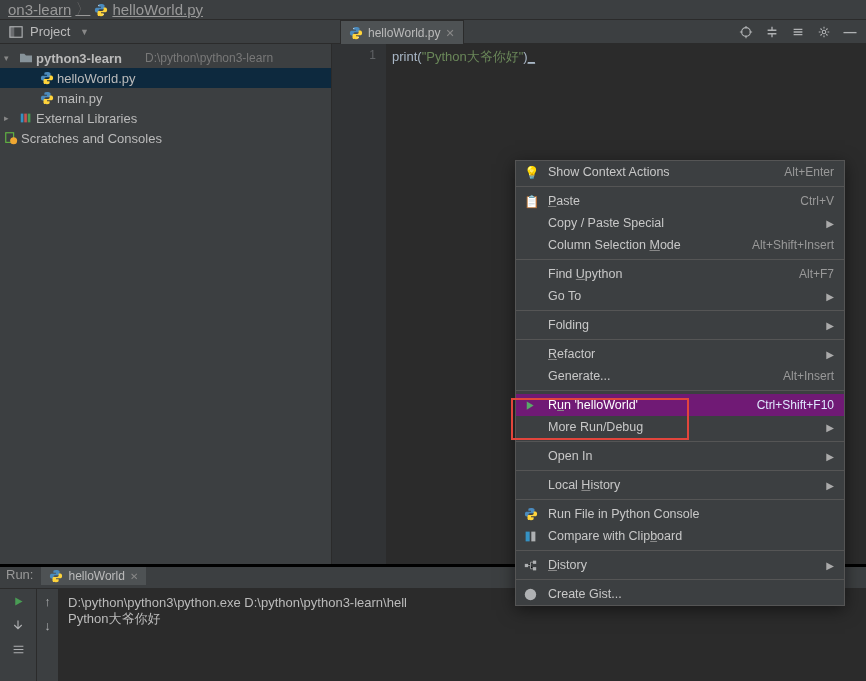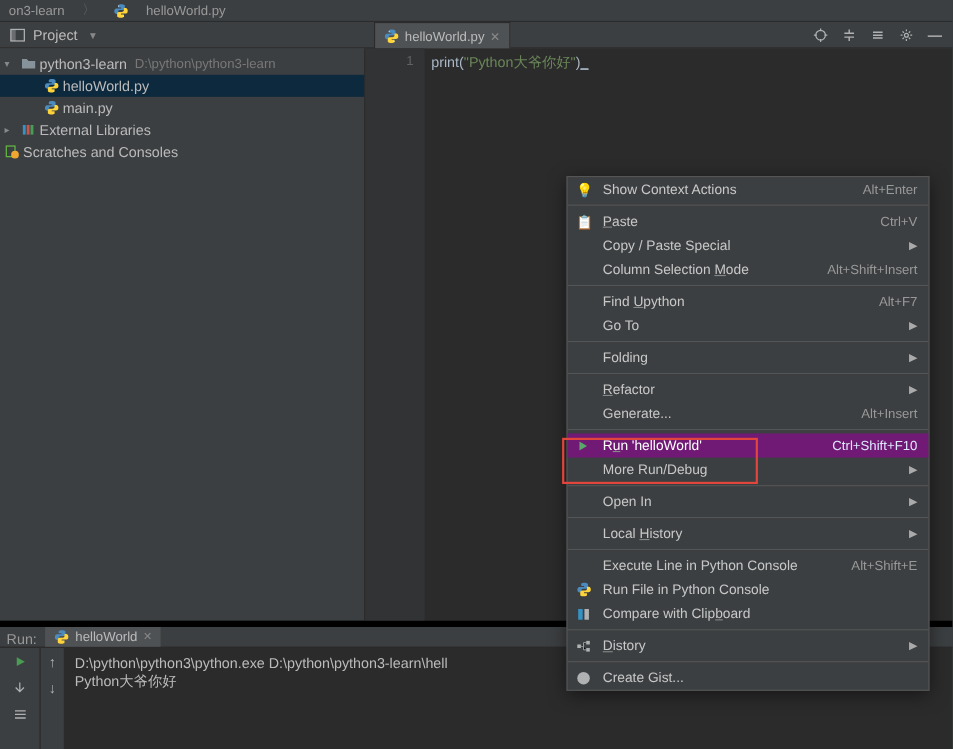--- a/index.html
+++ b/index.html
@@ -1,39 +1,39 @@
 <!DOCTYPE html>
 <html><head>
 <meta charset="utf-8">
 <style>
 * { margin:0; padding:0; box-sizing:border-box; font-family:"Segoe UI",Arial,sans-serif; }
 body { background:#3c3f41; color:#bbbbbb; font-size:13px; width:866px; height:681px; overflow:hidden; position:relative; }
-.crumb { height:20px; display:flex; align-items:center; padding:0 8px; gap:16px; background:#3c3f41; border-bottom:1px solid #2b2b2b; font-size:12px; color:#999;}
+.crumb { height:20px; display:flex; align-items:center; padding:0 8px; gap:4px; background:#3c3f41; border-bottom:1px solid #2b2b2b; font-size:15px; color:#999;text-decoration:underline;}
 .crumb .folder-ic,.crumb .py-ic { width:14px; height:14px; display:inline-flex; align-items:center; justify-content:center;}
 .toolbar { height:24px; display:flex; align-items:center; background:#3c3f41; border-bottom:1px solid #2b2b2b; }
 .tool-side { display:flex; align-items:flex-start; gap:6px; padding:0 8px; }
 .tool-label { display:flex; align-items:center; gap:6px; }
 .tool-icons { display:flex; gap:10px; margin-left:auto; padding:0 8px; }
 .ic { width:16px; height:16px; display:flex; align-items:center; justify-content:center; color:#afb1b3; }
 .main { display:flex; height:520px; }
 .sidebar { width:332px; background:#3c3f41; border-right:1px solid #2b2b2b; padding-top:4px; }
 .tree-row { display:flex; align-items:center; height:20px; padding-left:4px; gap:3px; }
 .tree-row.sel { background:#0d293e; }
 .indent1 { } .indent2 { padding-left:40px; }
 .arrow { width:12px; display:inline-block; color:#888; font-size:9px; }
 .folder { color:#bbbbbb; }
-.path { color:#787878; margin-left:4px; font-size:12px;}
+.path { color:#787878; margin-left:20px; font-size:12px;}
 .editor { flex:1; background:#2b2b2b; position:relative; display:flex; flex-direction:column;}
 .tab { position:absolute; left:340px; top:20px; height:26px; background:#4e5254; border:1px solid #2b2b2b; display:flex; align-items:center; gap:5px; padding:0 8px; font-size:12px;}
 .tab .close { color:#888; font-size:11px;}
 .gutter { width:54px; background:#313335; text-align:right; padding:4px 10px 0 0; color:#606366; font-family:Consolas,monospace; font-size:12px;}
 .code { flex:1; padding:4px 0 0 6px; font-family:Consolas,monospace; font-size:13px; color:#a9b7c6; }
 .code .fn { color:#a9b7c6;} .code .str{ color:#6a8759;} .code .par{color:#a9b7c6;}
 .ed-body { display:flex; flex:1;}
-.runbar { height:24px; background:#3c3f41; border-top:6px solid #000000; display:flex; align-items:flex-end; padding:0 6px; gap:8px;}
+.runbar { height:24px; background:#3c3f41; border-top:3px solid #000000; display:flex; align-items:flex-start; padding:0 6px; gap:8px;}
 .runbar .rtab { background:#4e5254; padding:2px 8px; display:flex; align-items:center; gap:5px; font-size:12px;}
 .console { display:flex; height:96px; background:#2b2b2b; border-top:1px solid #2b2b2b;}
 .con-gut { width:36px; background:#3c3f41; display:flex; flex-direction:column; align-items:center; padding-top:4px; gap:8px;}
 .con-body { flex:1; padding:6px 10px; font-family:Consolas,monospace; font-size:13px; color:#bbbbbb; white-space:pre;}
 .ctx { position:absolute; left:515px; top:160px; width:330px; background:#3c3f41; border:1px solid #555; box-shadow:0 4px 16px rgba(0,0,0,.5); z-index:10;}
 .ctx-row { height:22px; display:flex; align-items:center; padding:0 10px 0 32px; position:relative; font-size:12.5px; color:#c8c8c8; }
 .ctx-row .ri { position:absolute; left:8px; width:16px; text-align:center;}
 .ctx-row .sc { margin-left:auto; color:#999; font-size:12px;}
 .ctx-row .sub { margin-left:auto; color:#aaa; font-size:10px;}
 .ctx-row.hl { background:#701a75; color:#fff;}
@@ -114,21 +114,21 @@
 
 <div class="main">
   <div class="sidebar">
     <div class="tree-row">
       <span class="arrow">▾</span>
       <span>
           <svg width="14" height="12" viewBox="0 0 16 14">
             <path fill="#87939a" d="M1 2h5l2 2h7v8H1z"></path>
           </svg>
         </span>
-      <span class="folder" style="font-weight:normal">python3-learn</span>
+      <span class="folder" style="font-weight:bold">python3-learn</span>
       <span class="path">D:\python\python3-learn</span>
     </div>
     <div class="tree-row indent2 sel">
       <span>
           <svg class="pylogo" viewBox="0 0 16 16">
             <path fill="#4b8bbe" d="M8 1c-3 0-3 1.3-3 1.3v2h3v1H3.5S1 5 1 8s2.2 3 2.2 3H5V9s-.1-2 2-2h3s2 .1 2-2V2.5S12 1 8 1z"></path>
             <path fill="#ffd43b" d="M8 15c3 0 3-1.3 3-1.3v-2H8v-1h4.5S15 11 15 8s-2.2-3-2.2-3H11v2s.1 2-2 2H6s-2-.1-2 2v2.5S4 15 8 15z"></path>
           </svg>
         </span>
       <span>helloWorld.py</span>
@@ -278,24 +278,20 @@
       <span>Open In</span>
       <span class="sub">▶</span>
     </div>
   <div class="ctx-sep"></div>
   <div class="ctx-row">
       <span><span>Local </span><u class="mn">H</u><span>istory</span></span>
       <span class="sub">▶</span>
     </div>
   <div class="ctx-sep"></div>
   <div class="ctx-row">
-      <span>Execute Line in Python Console</span>
-      <span class="sc">Alt+Shift+E</span>
-    </div>
-  <div class="ctx-row">
       <span class="ri">
         <svg class="pylogo" viewBox="0 0 16 16">
           <path fill="#4b8bbe" d="M8 1c-3 0-3 1.3-3 1.3v2h3v1H3.5S1 5 1 8s2.2 3 2.2 3H5V9s-.1-2 2-2h3s2 .1 2-2V2.5S12 1 8 1z"></path>
           <path fill="#ffd43b" d="M8 15c3 0 3-1.3 3-1.3v-2H8v-1h4.5S15 11 15 8s-2.2-3-2.2-3H11v2s.1 2-2 2H6s-2-.1-2 2v2.5S4 15 8 15z"></path>
         </svg>
       </span>
       <span>Run File in Python Console</span>
     </div>
   <div class="ctx-row">
       <span class="ri">

